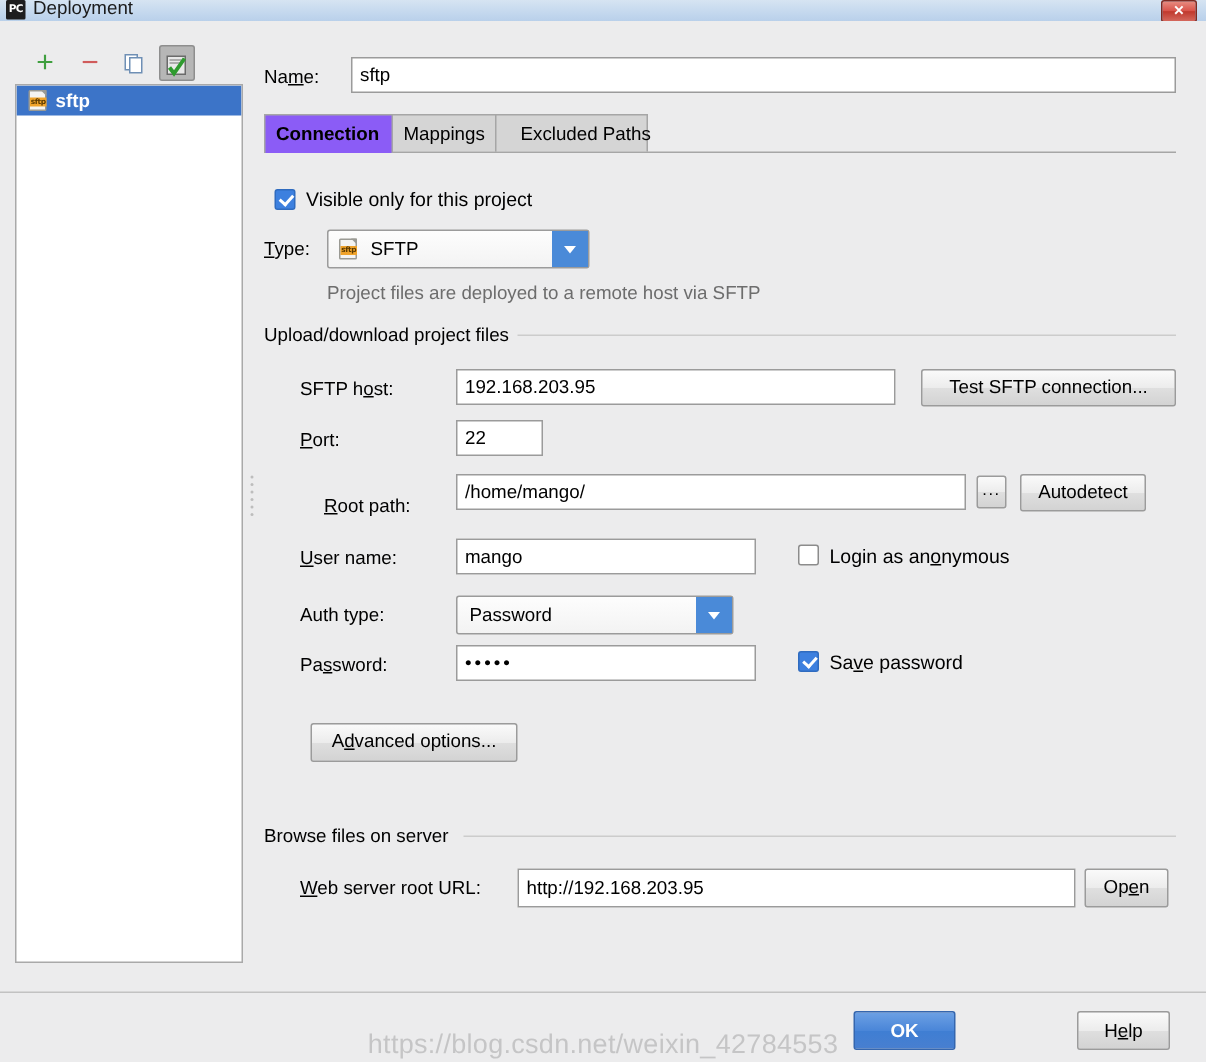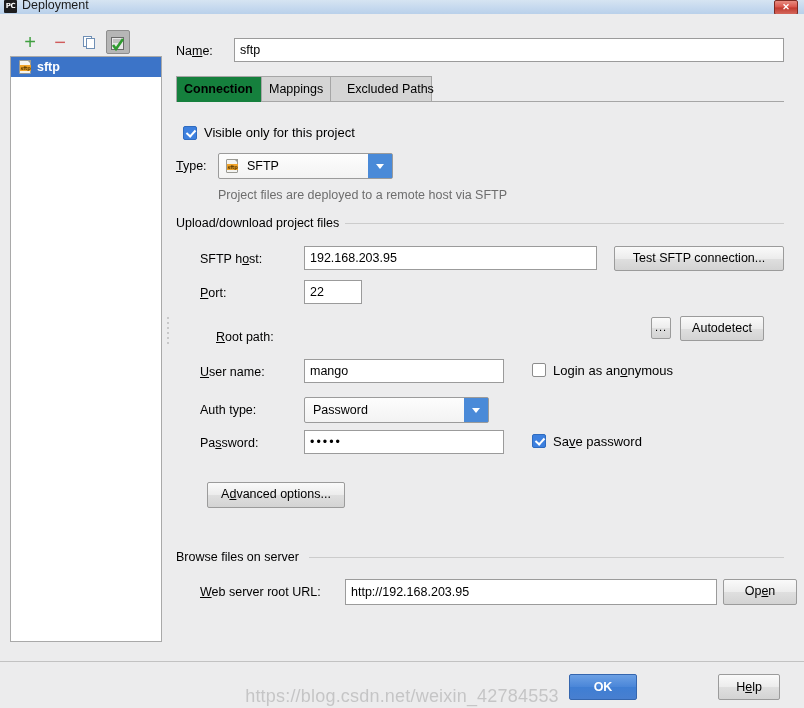--- a/index.html
+++ b/index.html
@@ -236,21 +236,21 @@
     padding: 0 7px;
     font-size: 12.5px;
     background: #d5d5d5;
     border: 1px solid #a6a6a6;
     border-bottom: none;
     box-sizing: border-box;
     cursor: pointer;
     white-space: nowrap;
   }
   .tab.active {
-    background: #15803d;
+    background: #8b5cf6;
     font-weight: bold;
     z-index: 3;
     height: 26px;
   }
   .tabs-underline {
     position: absolute;
     left: 0; top: 87px;
     width: 612px; height: 1px;
     background: #a6a6a6;
   }
@@ -477,20 +477,21 @@
       <div class="group-line" style="left:167px; top:209px; width:445px;"></div>
 
       <div class="row-label" style="left:28px; top:238px;">SFTP h<span class="u">o</span>st:</div>
       <input class="tfield" style="left: 132px; top: 232px; width: 293px;" type="text" value="192.168.203.95">
       <div class="btn" style="left:442px; top:232px; width:170px;">Test SFTP connection...</div>
 
       <div class="row-label" style="left:28px; top:272px;"><span class="u">P</span>ort:</div>
       <input class="tfield" style="left: 132px; top: 266px; width: 58px;" type="text" value="22">
 
       <div class="row-label" style="left:28px; top:316px;margin-left:16px;"><span class="u">R</span>oot path:</div>
+      <input class="tfield" style="left: 132px; top: 302px; width: 340px;" type="text" value="/home/mango/">
       <div class="btn small-dots" style="left:479px; top:303px; height:22px;">...</div>
       <div class="btn" style="left:508px; top:302px; width:84px;">Autodetect</div>
 
       <div class="row-label" style="left:28px; top:351px;"><span class="u">U</span>ser name:</div>
       <input class="tfield" style="left: 132px; top: 345px; width: 200px;" type="text" value="mango">
       <div class="cbox" style="left:360px; top:349px;"></div>
       <div class="cbox-label" style="left:381px; top:350px; line-height:14px;">Login as an<span class="u">o</span>nymous</div>
 
       <div class="row-label" style="left:28px; top:389px;">Auth type:</div>
       <div class="combo" style="left:132px; top:383px; width:185px;">
@@ -503,21 +504,21 @@
       <div class="cbox checked" style="left:360px; top:420px;"></div>
       <div class="cbox-label" style="left:381px; top:421px; line-height:14px;">Sa<span class="u">v</span>e password</div>
 
       <div class="btn" style="left:35px; top:468px; width:138px; height:26px;">A<span class="u">d</span>vanced options...</div>
 
       <div class="group-title" style="left:4px; top:536px;">Browse files on server</div>
       <div class="group-line" style="left:137px; top:543px; width:475px;"></div>
 
       <div class="row-label" style="left:28px; top:571px;"><span class="u">W</span>eb server root URL:</div>
       <input class="tfield" style="left: 173px; top: 565px; width: 372px; height: 26px; line-height: 24px;" type="text" value="http://192.168.203.95">
-      <div class="btn" style="left:551px; top:565px; width:74px; height:26px;text-align:center;">Op<span class="u">e</span>n</div>
+      <div class="btn" style="left:551px; top:565px; width:56px; height:26px;text-align:center;">Op<span class="u">e</span>n</div>
 
     </div>
 
     <div class="bottom-sep"></div>
     <div class="bottom-bar">
       <div class="btn-ok">OK</div>
       <div class="btn-cancel">Cancel</div>
       <div class="btn-help">H<span class="u">e</span>lp</div>
     </div>
 

